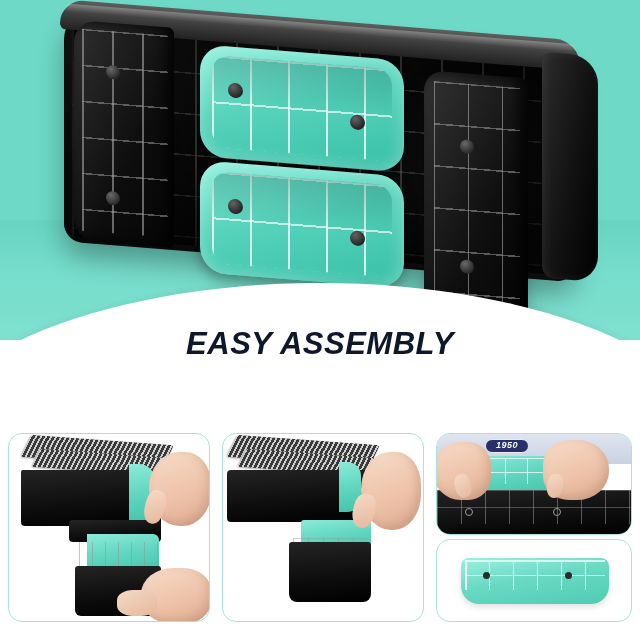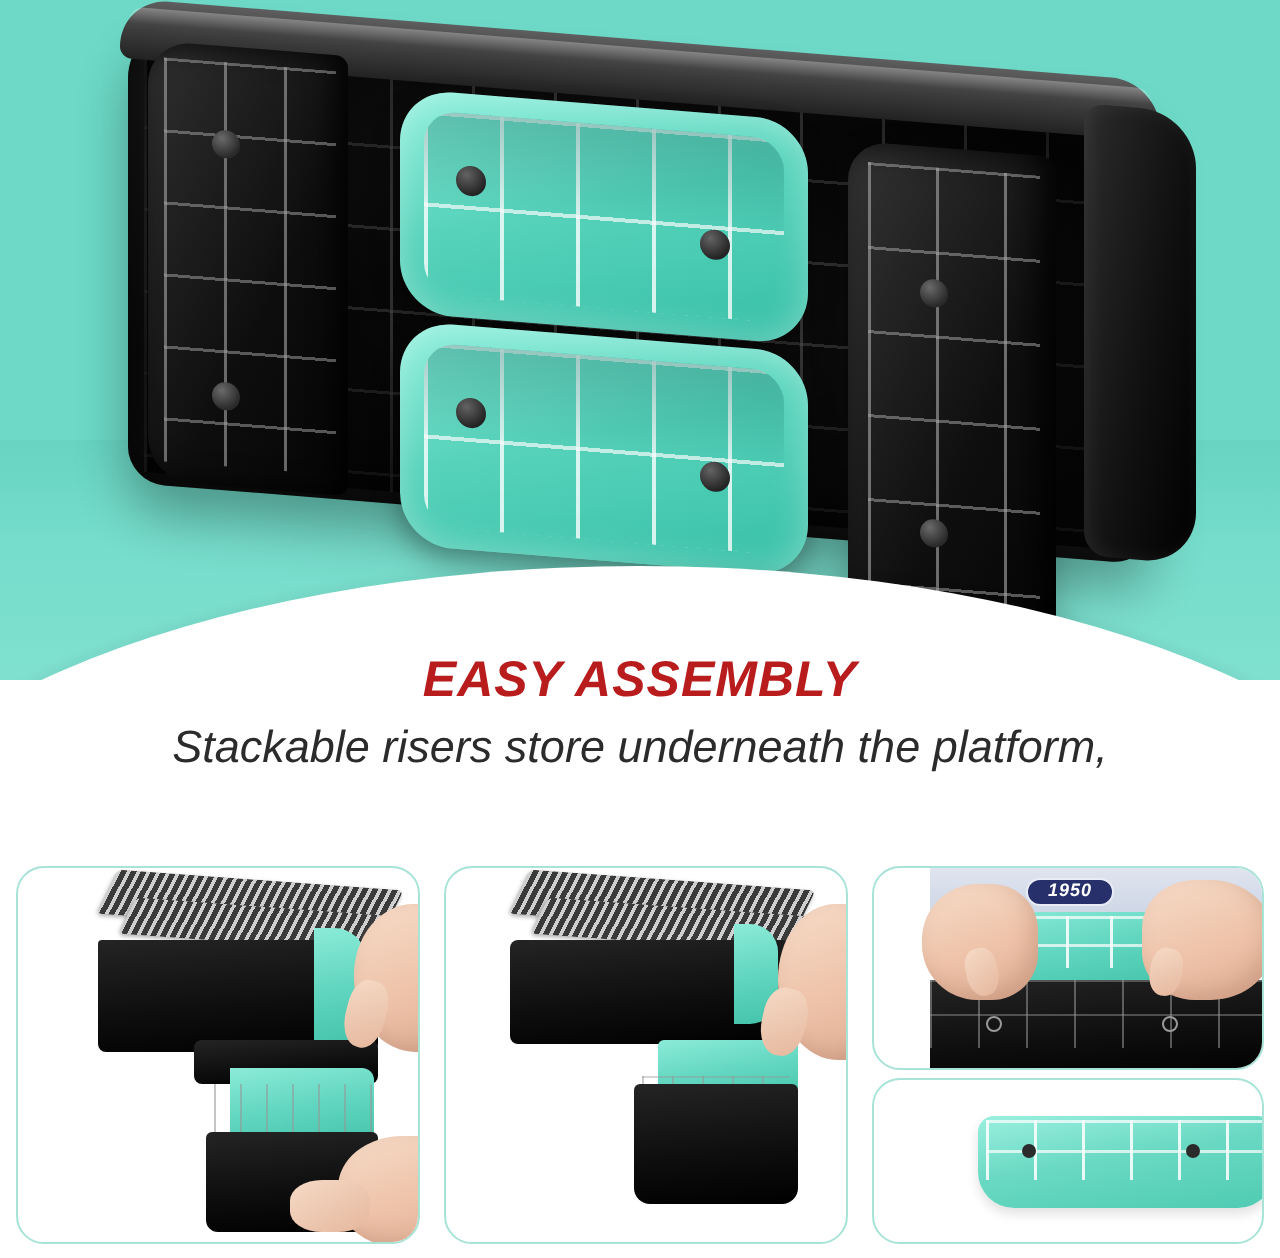--- a/index.html
+++ b/index.html
@@ -121,41 +121,41 @@
     background:linear-gradient(180deg, rgba(0,90,78,.30) 0%, rgba(0,0,0,0) 55%);
   }
   .tstud{ position:absolute; width:15px; height:15px; border-radius:50%;
     background:radial-gradient(circle at 35% 30%, #636363, #232323 72%); }
   .teal-riser .tstud.l{ left:28px; top:36px; }
   .teal-riser .tstud.r{ left:150px; top:58px; }
 
   
   .textblock{ position:absolute; left:0; top:326px; width:640px; text-align:center; }
   .headline{
-    font-size:25px; font-weight:bold; font-style:italic; color:#b91c1c;
+    font-size:31px; font-weight:bold; font-style:italic; color:#0f172a;
     letter-spacing:.5px; line-height:1.16;
   }
   .subline{
     font-size:22.5px; font-style:italic; color:#2b2b2b; line-height:1.24;
     margin-top:5px;
   }
   .subline span{ display:block; }
 
   
   .panels{ position:absolute; left:0; top:433px; width:640px; height:190px; }
   .panel{
     position:absolute; background:#ffffff;
     border:1.5px solid #a8e3d8; border-radius:14px; overflow:hidden;
   }
   .p1{ left:8px;   top:0;  width:202px; height:189px; }
   .p2{ left:222px; top:0;  width:202px; height:189px; }
   .p3{ left:436px; top:0;  width:196px; height:102px; }
   .p4{ left:436px; top:106px; width:196px; height:83px; }
 
-  .scene{ position:absolute; inset:0;margin-left:28px; }
+  .scene{ position:absolute; inset:0; }
 
   
   .grip{
     position:absolute;
     background:
       repeating-linear-gradient(92deg, #cfcfcf 0 2px, #3a3a3a 2px 5px),
       #8f8f8f;
     border-radius:3px;
     box-shadow:0 1px 2px rgba(0,0,0,.3);
   }
@@ -307,21 +307,20 @@
       </div>
 
     </div>
 
     <div class="white-curve"></div>
   </div>
 
   <div class="textblock">
     <div class="headline">EASY ASSEMBLY</div>
     <div class="subline">
-      <span>Stackable risers store underneath the platform,</span>
     </div>
   </div>
 
   <div class="panels">
 
     <div class="panel p1">
       <div class="scene">
         <div class="grip g1"></div>
         <div class="grip g2"></div>
         <div class="blackslab b1"></div>

